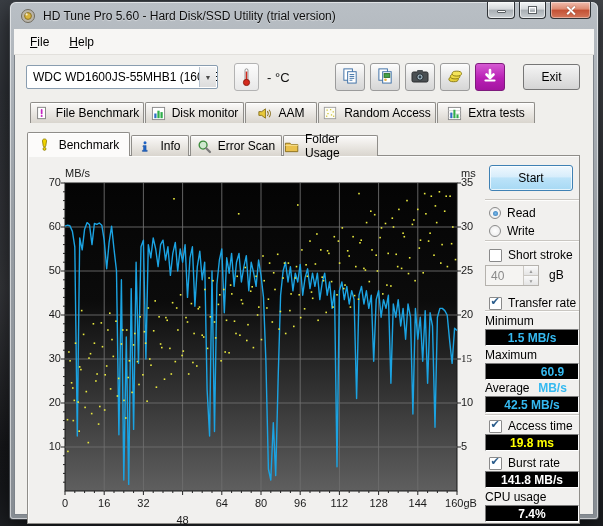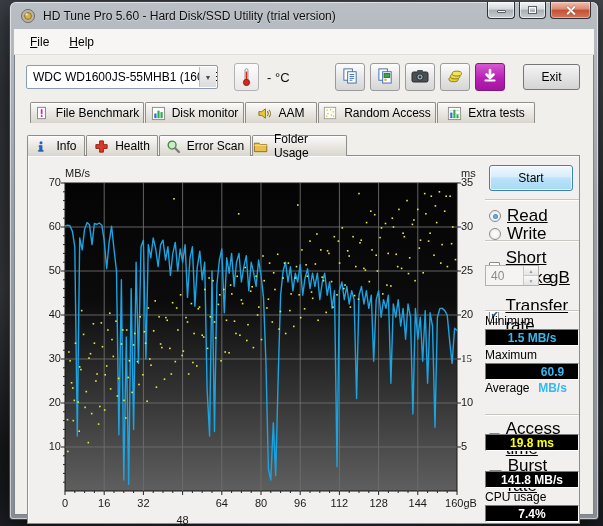--- a/index.html
+++ b/index.html
@@ -76,21 +76,21 @@
     background:#f1f0ee; border:1px solid #8f8d89; box-shadow:inset 1px 1px 0 #fbfbfa; z-index:1; }
 
   .axis-label { position:absolute; font-size:11px; color:#1a1a1a; }
   .tick { position:absolute; font-size:11px; color:#1a1a1a; }
   .tick.left { width:31px; text-align:right; }
   .tick.right { width:34px; text-align:left; }
   .tick.xaxis { width:44px; text-align:center; }
   .watermark { position:absolute; font-size:11px; color:#9a9a9a; letter-spacing:.3px; }
 
   
-  .ctrl { position:absolute; font-size:17px;text-decoration:underline; }
+  .ctrl { position:absolute; font-size:12px; }
   .sep { position:absolute; left:457px; width:94px; height:2px; border-top:1px solid #c9c6c1; border-bottom:1px solid #fdfdfc; }
   .start-btn { left:461px; top:9px; width:84px; height:26px; border:1px solid #3f81b4; border-radius:3px;
     background:linear-gradient(#f0f8fe,#d7edfb 45%,#bce3f9 50%,#a7d9f4); font-size:12px; font-family:inherit; cursor:pointer;
     box-shadow:inset 0 0 0 1px rgba(255,255,255,.7); position:absolute; }
   .optrow { display:flex; align-items:center; gap:6px; cursor:default; }
   .radio { width:12px; height:12px; border-radius:50%; border:1px solid #8a8a8a; background:radial-gradient(#fff,#e8e8e8); position:relative; }
   .radio.checked::after { content:""; position:absolute; left:2.5px; top:2.5px; width:5px; height:5px; border-radius:50%;
     background:radial-gradient(#7ab8e8,#2f77b5); }
   .cbox { width:13px; height:13px; border:1px solid #8a8a8a; background:#fff; position:relative; border-radius:1px; }
   .cbox.checked::after { content:"✔"; position:absolute; left:0.5px; top:-2.5px; font-size:11px; color:#2b5d8c; }
@@ -232,32 +232,33 @@
               <rect x="1.5" y="1.5" width="13" height="13" fill="#fff" stroke="#8a8a8a"></rect>
               <path d="M1.5 5h13M1.5 8.5h13M1.5 12h13" stroke="#c9c9c9" stroke-width=".8"></path>
               <rect x="3.5" y="7" width="2.2" height="6" fill="#2f6fc4"></rect>
               <rect x="6.8" y="4" width="2.2" height="9" fill="#2fae4a"></rect>
               <rect x="10.1" y="9" width="2.2" height="4" fill="#2fae4a"></rect>
             </svg></span>
           <span>Extra tests</span>
         </div>
       </div>
     <div class="tabs-row2" id="tabs-row2">
+        <div class="tab active" style="width: 103px;">
+          <span class="ticon"><svg viewBox="0 0 16 16" width="13" height="15">
+              <path d="M8 1.2c1.7 0 2.6 1 2.5 2.4L9.6 9.6c-.1.9-.7 1.4-1.6 1.4s-1.5-.5-1.6-1.4L5.5 3.6C5.4 2.2 6.3 1.2 8 1.2z" fill="#f2d400" stroke="#8a7a00"></path>
+              <circle cx="8" cy="13.4" r="1.8" fill="#f2d400" stroke="#8a7a00"></circle>
+            </svg></span>
+          <span>Benchmark</span>
+        </div>
         <div class="tab" style="width: 58px;">
           <span class="ticon"><svg viewBox="0 0 16 16" width="12" height="15">
               <circle cx="8" cy="3" r="2" fill="#1f63c4"></circle>
               <path d="M5.5 6.5h4v6.5h1.5v1.5H4.5v-1.5H6V8H5z" fill="#1f63c4" stroke="#12418a" stroke-width=".5"></path>
             </svg></span>
           <span>Info</span>
-        </div>
-        <div class="tab" style="width: 72px;">
-          <span class="ticon"><svg viewBox="0 0 16 16" width="15" height="15">
-              <path d="M6 2h4v4h4v4h-4v4H6v-4H2V6h4z" fill="#dd3a2a" stroke="#8a1f14"></path>
-            </svg></span>
-          <span>Health</span>
         </div>
         <div class="tab" style="width: 92px;">
           <span class="ticon"><svg viewBox="0 0 16 16" width="15" height="15">
               <circle cx="6.5" cy="6.5" r="4.2" fill="#cfe9cf" stroke="#3a8a3a" stroke-width="1.4"></circle>
               <path d="M9.8 9.8l4 4" stroke="#7a7a7a" stroke-width="2.4" stroke-linecap="round"></path>
             </svg></span>
           <span>Error Scan</span>
         </div>
         <div class="tab" style="width: 95px;">
           <span class="ticon"><svg viewBox="0 0 16 16" width="15" height="15">
@@ -295,20 +296,21 @@
       <div class="ctrl optrow" style="left:461px; top:140px">
         <span class="cbox checked" id="cb-transfer"></span>
         <span>Transfer rate</span>
       </div>
       <div class="sep" style="top:154px"></div>
       <div class="plabel" style="top:158px">Minimum</div>
       <div class="vbox speed" style="top: 173px; color: rgb(53, 185, 240);">1.5 MB/s</div>
       <div class="plabel" style="top:192px">Maximum</div>
       <div class="vbox speed" style="top: 207px; color: rgb(53, 185, 240); padding-left: 41px;">60.9 MB/s</div>
       <div class="plabel" style="top:225px">Average</div>
+      <div class="vbox speed" style="top: 240px; color: rgb(53, 185, 240);">42.5 MB/s</div>
       <div class="sep" style="top:258px"></div>
       <div class="ctrl optrow" style="left:461px; top:263px">
         <span class="cbox checked" id="cb-access"></span>
         <span>Access time</span>
       </div>
       <div class="vbox access" style="top: 278px; color: rgb(255, 255, 0);">19.8 ms</div>
       <div class="ctrl optrow" style="left:461px; top:300px">
         <span class="cbox checked" id="cb-burst"></span>
         <span>Burst rate</span>
       </div>

